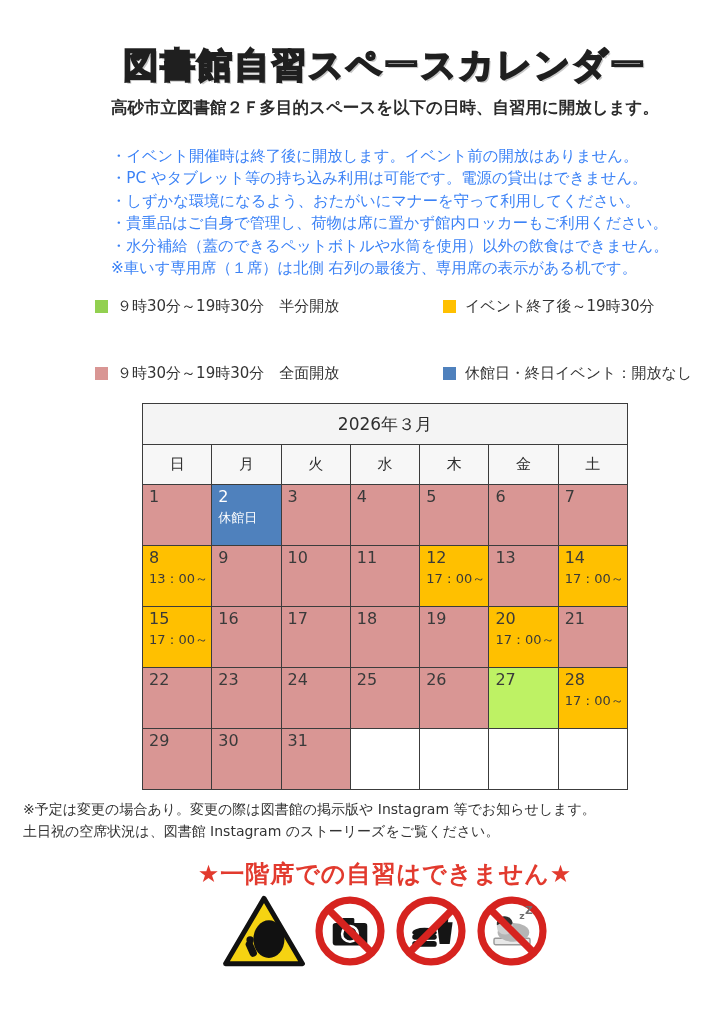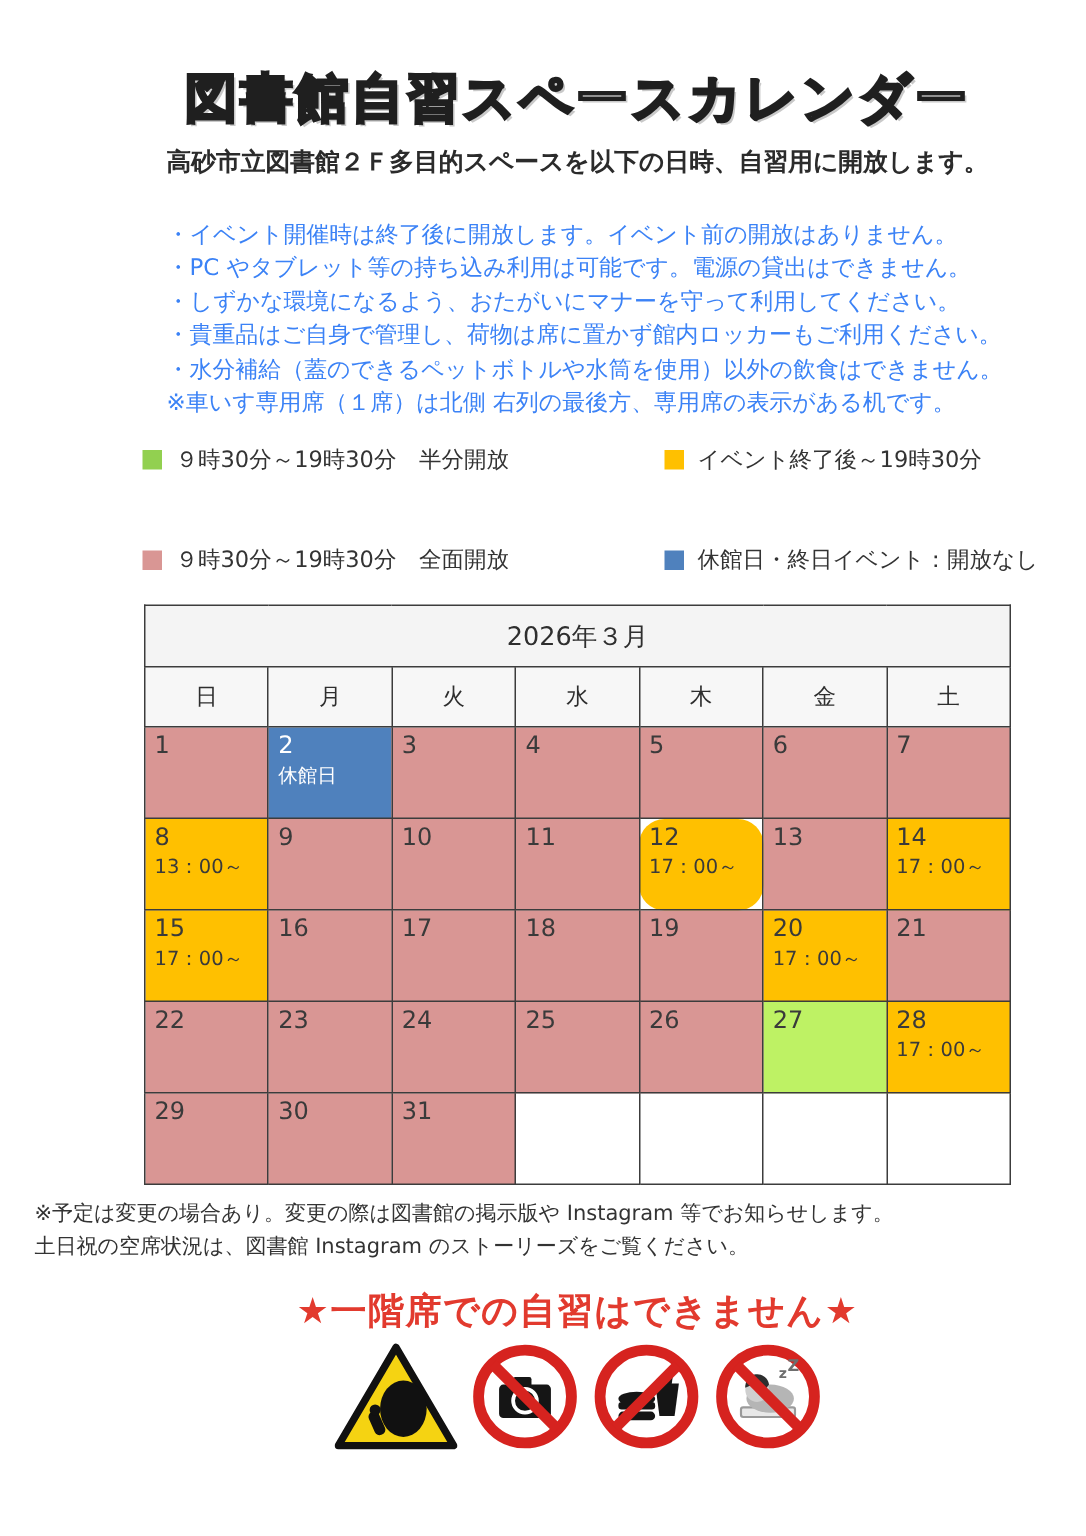--- a/index.html
+++ b/index.html
@@ -61,21 +61,21 @@
     width:13px; height:13px;
     margin-right:9px;
     flex:0 0 auto;
   }
 
   
   table.calendar {
     border-collapse:collapse;
     margin:20px auto 0;
     table-layout:fixed;
-    width:578px;
+    width:486px;
   }
   table.calendar, table.calendar th, table.calendar td {
     border:1.6px solid #3c3c3c;
   }
   .cal-month th {
     height:38px;
     background:#f4f4f4;
     font-size:17px;
     font-weight:normal;
     text-align:center;
@@ -211,21 +211,21 @@
           </td>
           <td class="cal-cell full" style="background: rgb(217, 150, 148);">
             <div class="day">9</div>
           </td>
           <td class="cal-cell full" style="background: rgb(217, 150, 148);">
             <div class="day">10</div>
           </td>
           <td class="cal-cell full" style="background: rgb(217, 150, 148);">
             <div class="day">11</div>
           </td>
-          <td class="cal-cell event" style="background: rgb(255, 192, 0); border-radius: 17px;">
+          <td class="cal-cell event" style="background: rgb(255, 192, 0);">
             <div class="day">12</div>
             <div class="cellnote">17：00～</div>
           </td>
           <td class="cal-cell full" style="background: rgb(217, 150, 148);">
             <div class="day">13</div>
           </td>
           <td class="cal-cell event" style="background: rgb(255, 192, 0);">
             <div class="day">14</div>
             <div class="cellnote">17：00～</div>
           </td>

